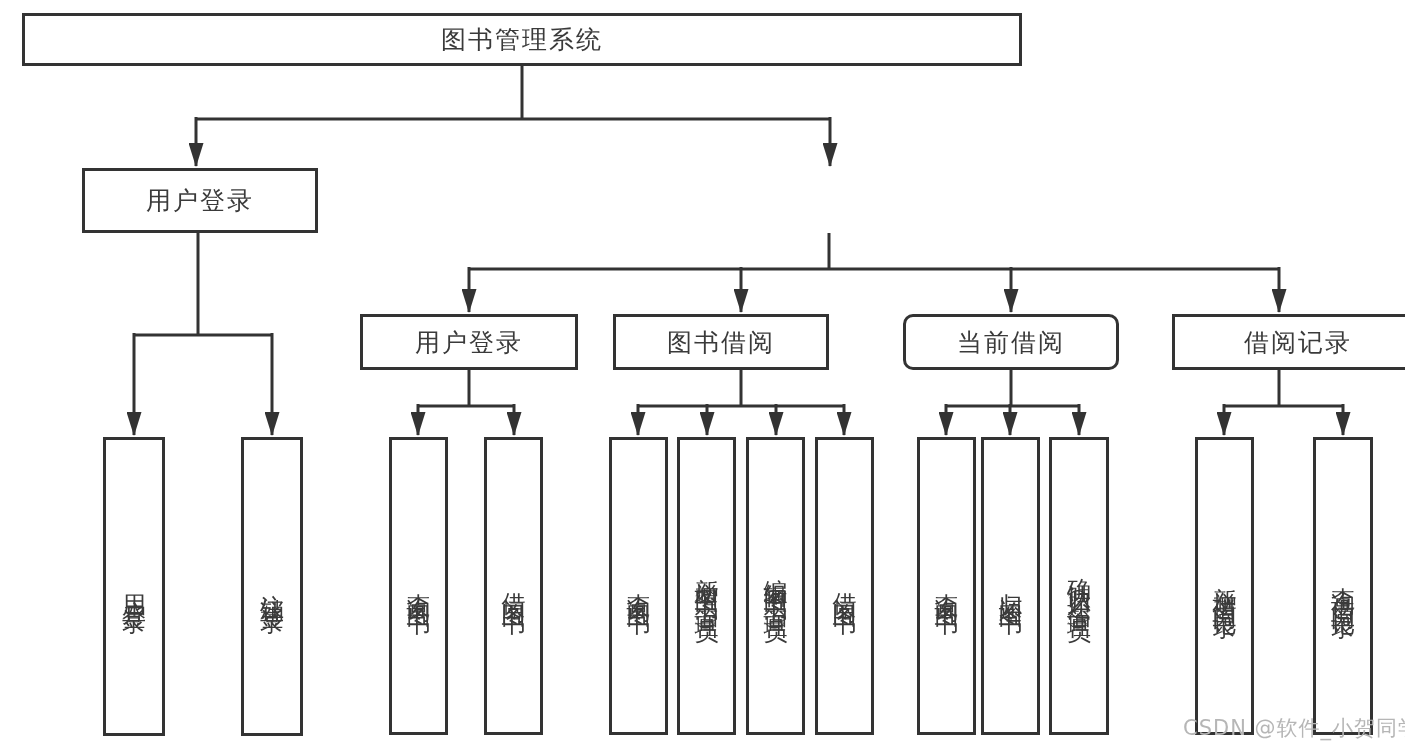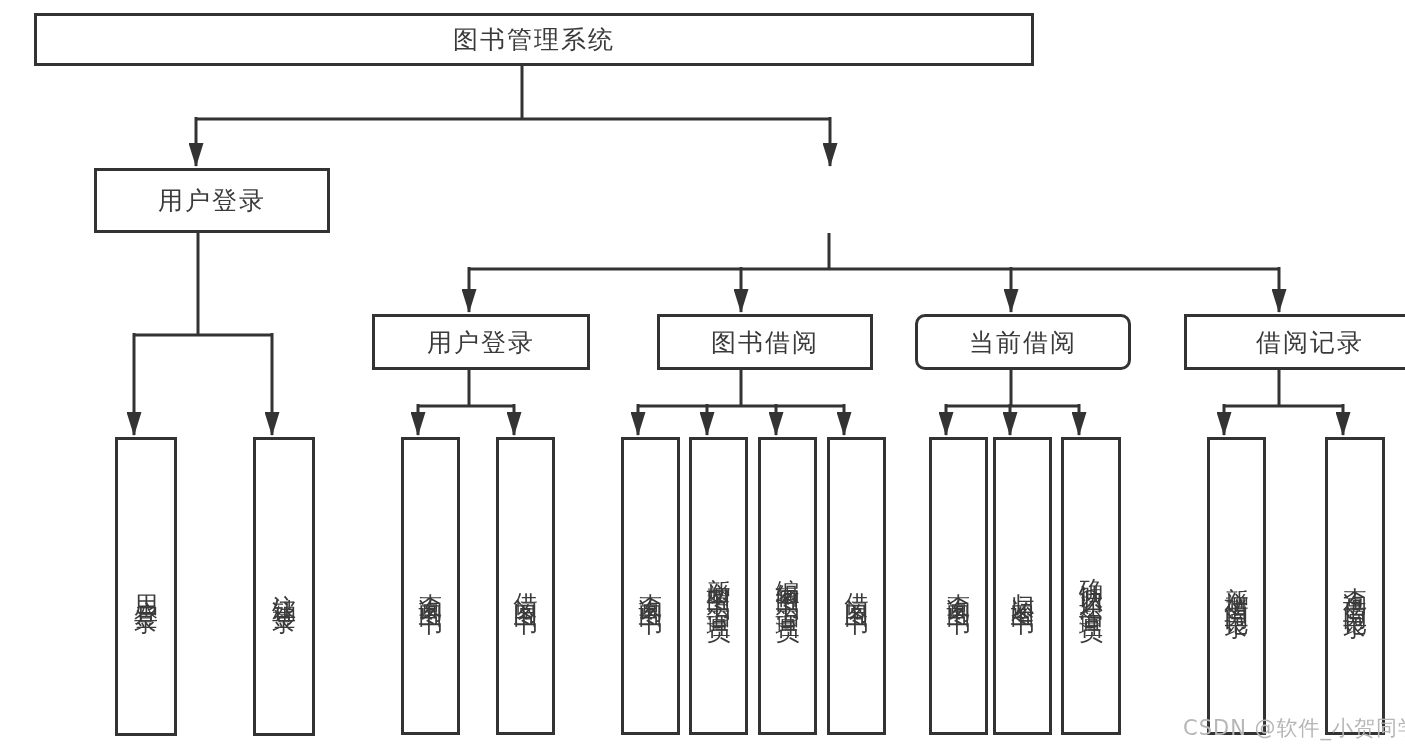--- a/index.html
+++ b/index.html
@@ -35,21 +35,20 @@
   }
   .arrowhead { fill: var(--line); stroke: none; }
   .box {
     position: absolute;
     background: var(--background);
     border: 3px solid var(--box-border);
     display: flex;
     align-items: center;
     justify-content: center;
     color: var(--text);
-    margin-left: 12px;
   }
   .h-box {
     font-size: 25px;
     letter-spacing: 2px;
     white-space: nowrap;
   }
   .v-box {
     writing-mode: vertical-rl;
     text-orientation: mixed;
     font-size: 24px;
@@ -137,21 +136,21 @@
     <span>图书管理系统</span>
   </div>
 
   <div class="box h-box" style="left:82px; top:168px; width:236px; height:65px;">
     <span>用户登录</span>
   </div>
 
   <div class="box h-box" style="left:360px; top:314px; width:218px; height:56px;">
     <span>用户登录</span>
   </div>
-  <div class="box h-box" style="left:645px; top:314px; width:216px; height:56px;">
+  <div class="box h-box" style="left:613px; top:314px; width:216px; height:56px;">
     <span>图书借阅</span>
   </div>
   <div class="box h-box" style="left:903px; top:314px; width:216px; height:56px;border-radius:10px;">
     <span>当前借阅</span>
   </div>
   <div class="box h-box" style="left:1172px; top:314px; width:252px; height:56px;text-align:right;">
     <span>借阅记录</span>
   </div>
 
   <div class="box v-box" style="left:103px; top:437px; width:62px; height:299px;">

